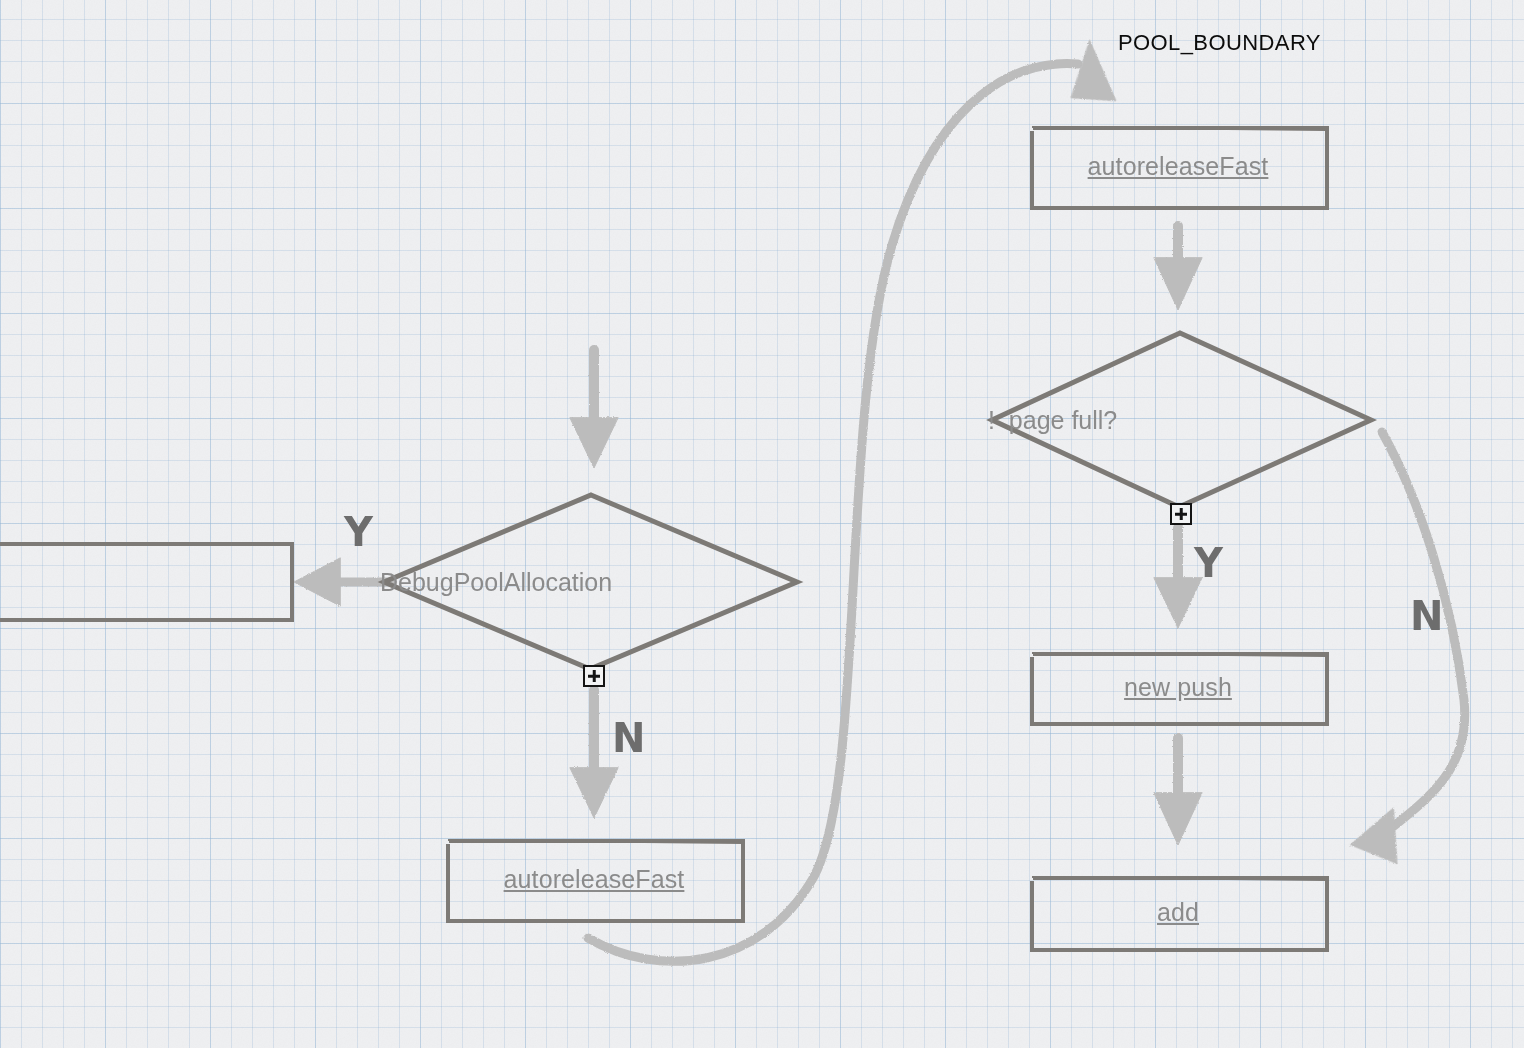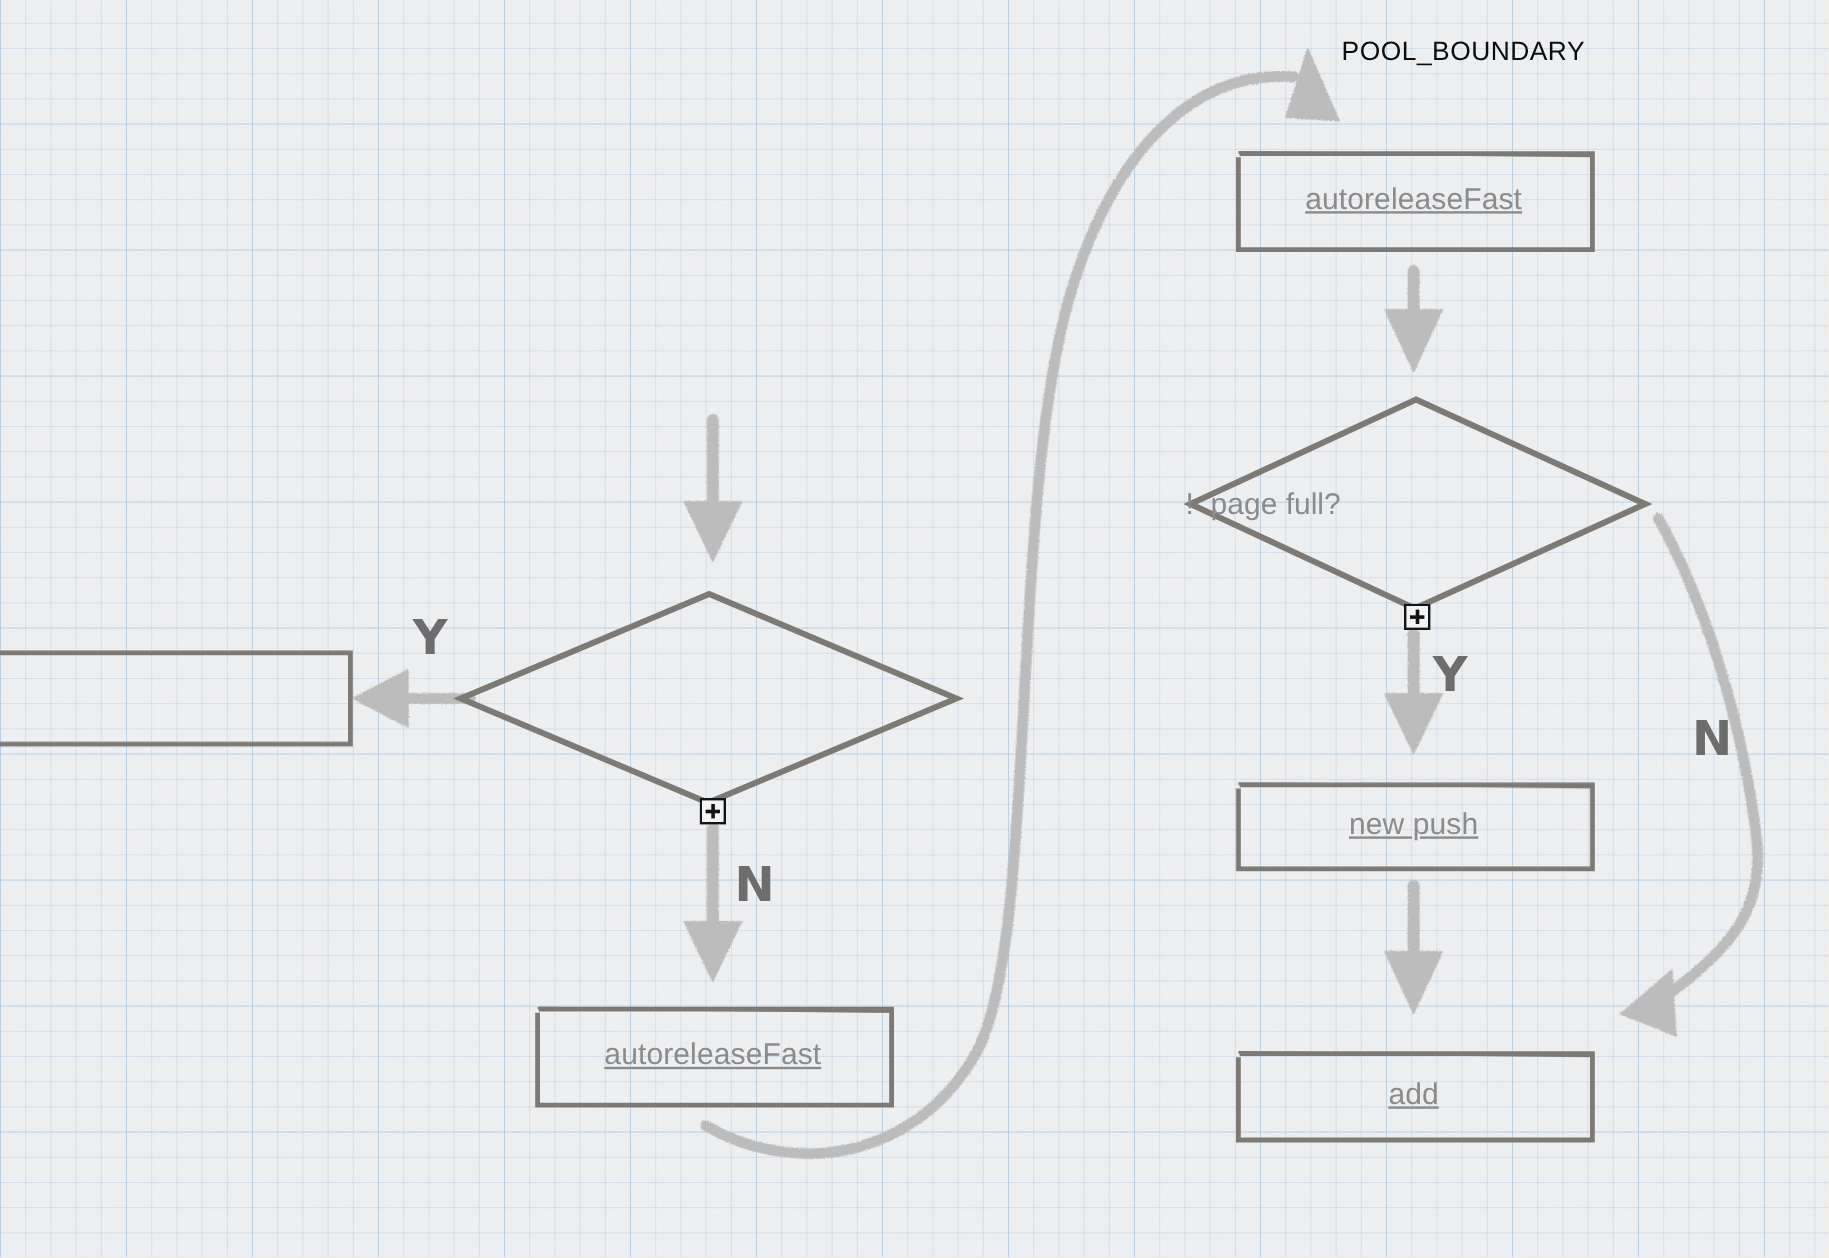--- a/index.html
+++ b/index.html
@@ -5,21 +5,21 @@
   html, body {
     margin: 0;
     padding: 0;
     background: #e9eaec;
   }
   #canvas {
     position: relative;
     width: 1524px;
     height: 1048px;
     overflow: hidden;
-    background-color: #fef9c3;
+    background-color: #ffffff;
     font-family: "Liberation Sans", sans-serif;
   }
   
   #paper {
     position: absolute;
     inset: 0;
     background-color: #eff0f2;
     background-image:
       linear-gradient(to right, rgba(150,185,215,0.38) 1px, transparent 1px),
       linear-gradient(to bottom, rgba(150,185,215,0.38) 1px, transparent 1px),
@@ -199,20 +199,21 @@
     </g>
   </svg>
 
   <div class="annotation" style="left:1118px; top:30px;">POOL_BOUNDARY</div>
 
 
   <div class="decision" style="left:380px; top:492px; width:420px; height:180px;">
     <svg viewBox="0 0 420 180" preserveAspectRatio="none">
       <path d="M211,3 L417,90 L210,177 L4,90 Z" fill="none" stroke="#7d7a76" stroke-width="5" stroke-linejoin="miter"></path>
     </svg>
+    <span class="label">DebugPoolAllocation</span>
   </div>
 
   <div class="node" style="left:-24px; top:540px; width:318px; height:82px;">
     <svg class="boxline" viewBox="0 0 318 82" preserveAspectRatio="none">
       <path d="M0,4 L316,4 L316,80 L0,80" fill="none" stroke="#7d7a76" stroke-width="4" stroke-linejoin="miter"></path>
     </svg>
   </div>
 
   <div class="node" style="left:444px; top:835px; width:300px; height:88px;">
     <svg class="boxline" viewBox="0 0 300 88" preserveAspectRatio="none">

